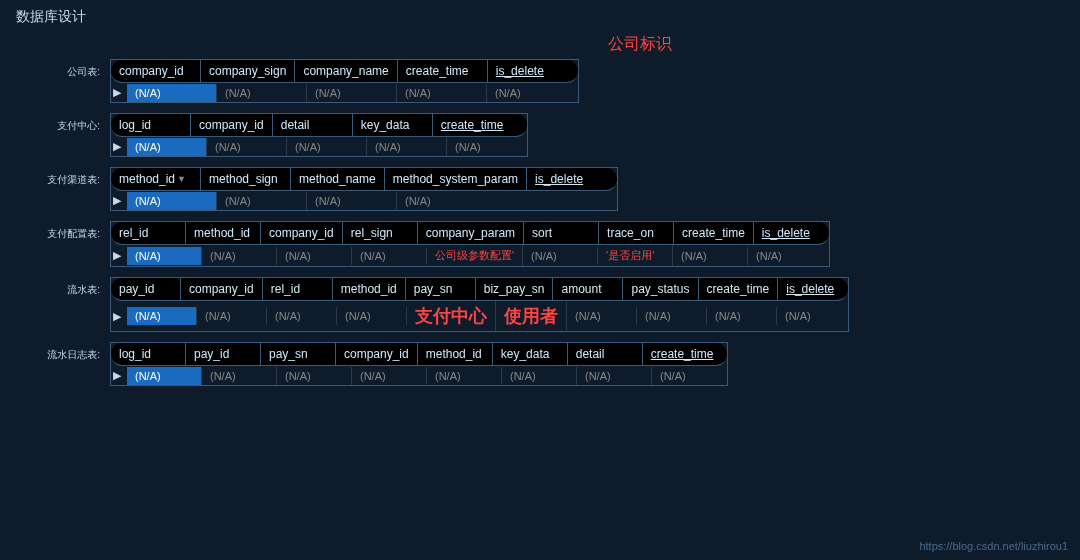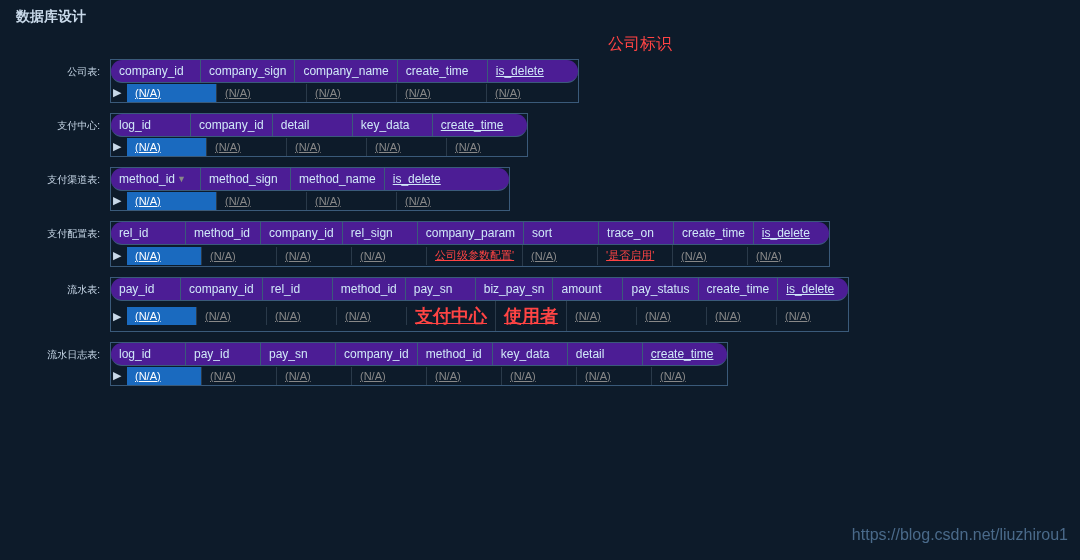--- a/index.html
+++ b/index.html
@@ -10,21 +10,20 @@
       font-size: 13px;
       width: 1080px;
       height: 560px;
       overflow: hidden;
       position: relative;
     }
     .page-title {
       padding: 8px 16px;
       font-size: 14px;
       color: #c8d8e8;
-      font-weight: bold;
     }
     .main-content {
       padding: 0 20px;
     }
     .company-label-center {
       text-align: center;
       color: #ff4444;
       font-size: 16px;
       font-weight: normal;
       margin-left: 200px;
@@ -44,21 +43,21 @@
       text-align: right;
       padding-right: 10px;
     }
     .db-table {
       border: 1px solid #3a5a7a;
       background-color: #0d1b2a;
       min-width: 400px;
     }
     .db-table-header {
       display: flex;
-      background-color: #4c1d95;
+      background-color: #000000;
       border-bottom: 1px solid #3a5a7a;
       border-radius: 11px;
     }
     .db-table-header .col {
       padding: 4px 8px;
       font-size: 12px;
       color: #d0e8f8;
       border-right: 1px solid #3a5a7a;
       white-space: nowrap;
     }
@@ -76,21 +75,20 @@
       padding: 3px 2px;
       color: #c8d8e8;
       font-size: 11px;
     }
     .db-table-data-row .cell {
       padding: 3px 8px;
       font-size: 11px;
       color: #888;
       border-right: 1px solid #2a3a4a;
       white-space: nowrap;
-      text-decoration: underline;
     }
     .db-table-data-row .cell:last-child {
       border-right: none;
     }
     .cell-highlight {
       background-color: #1a6abf;
       color: #fff !important;
     }
     .cell-red {
       color: #ff4444 !important;
@@ -99,23 +97,23 @@
       display: flex;
       align-items: center;
       gap: 2px;
     }
     .dropdown-arrow {
       font-size: 9px;
       color: #888;
     }
     .watermark {
       position: absolute;
-      bottom: 16px;
+      bottom: 8px;
       right: 12px;
-      font-size: 16px;
+      font-size: 11px;
       color: #4a6a8a;
     }
     
     .company-table .col, .company-table .cell { min-width: 90px; }
     .log-table .col, .log-table .cell { min-width: 80px; }
     .method-table .col, .method-table .cell { min-width: 90px; }
     .config-table .col, .config-table .cell { min-width: 75px; }
     .flow-table .col, .flow-table .cell { min-width: 70px; }
     .flowlog-table .col, .flowlog-table .cell { min-width: 75px; }
   </style>
@@ -170,20 +168,21 @@
     </div>
   </div>
 
   <div class="table-row-container">
     <div class="row-label">支付渠道表:</div>
     <div class="db-table method-table">
       <div class="db-table-header">
         <div class="col col-dropdown">method_id <span class="dropdown-arrow">▼</span></div>
         <div class="col">method_sign</div>
         <div class="col">method_name</div>
+        <div class="col">method_system_param</div>
         <div class="col">is_delete</div>
       </div>
       <div class="db-table-data-row">
         <div class="arrow-cell">▶</div>
         <div class="cell cell-highlight">(N/A)</div>
         <div class="cell">(N/A)</div>
         <div class="cell">(N/A)</div>
         <div class="cell">(N/A)</div>
       </div>
     </div>

